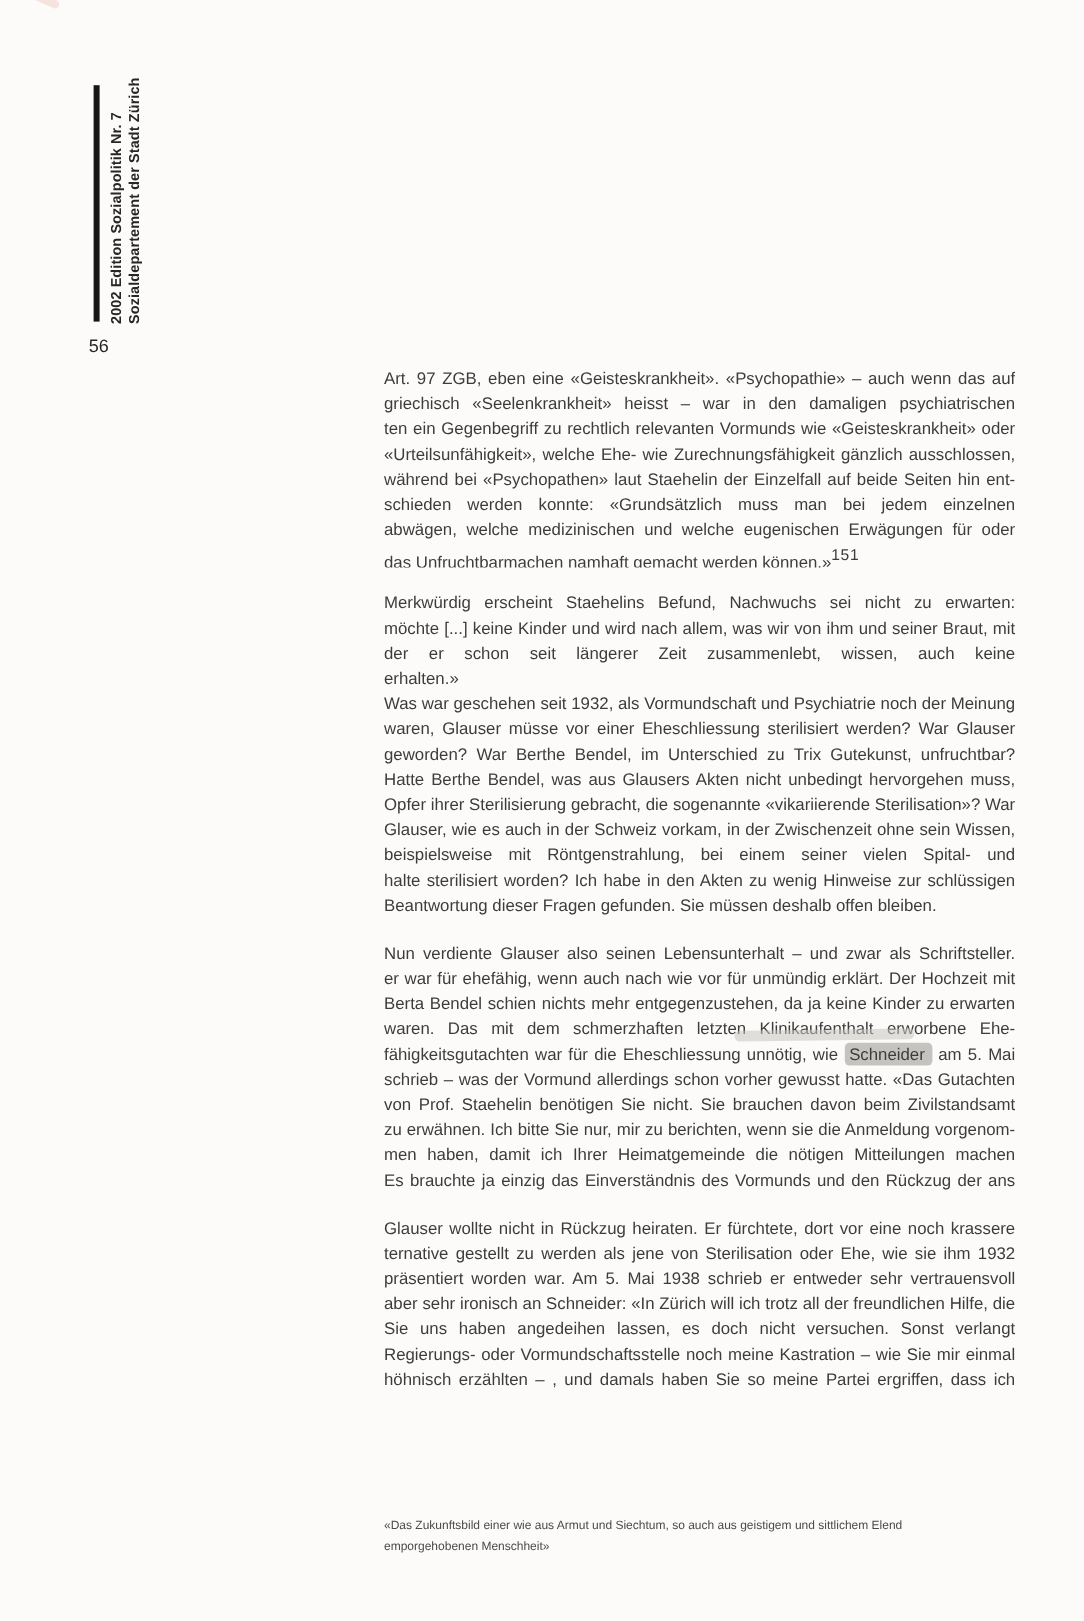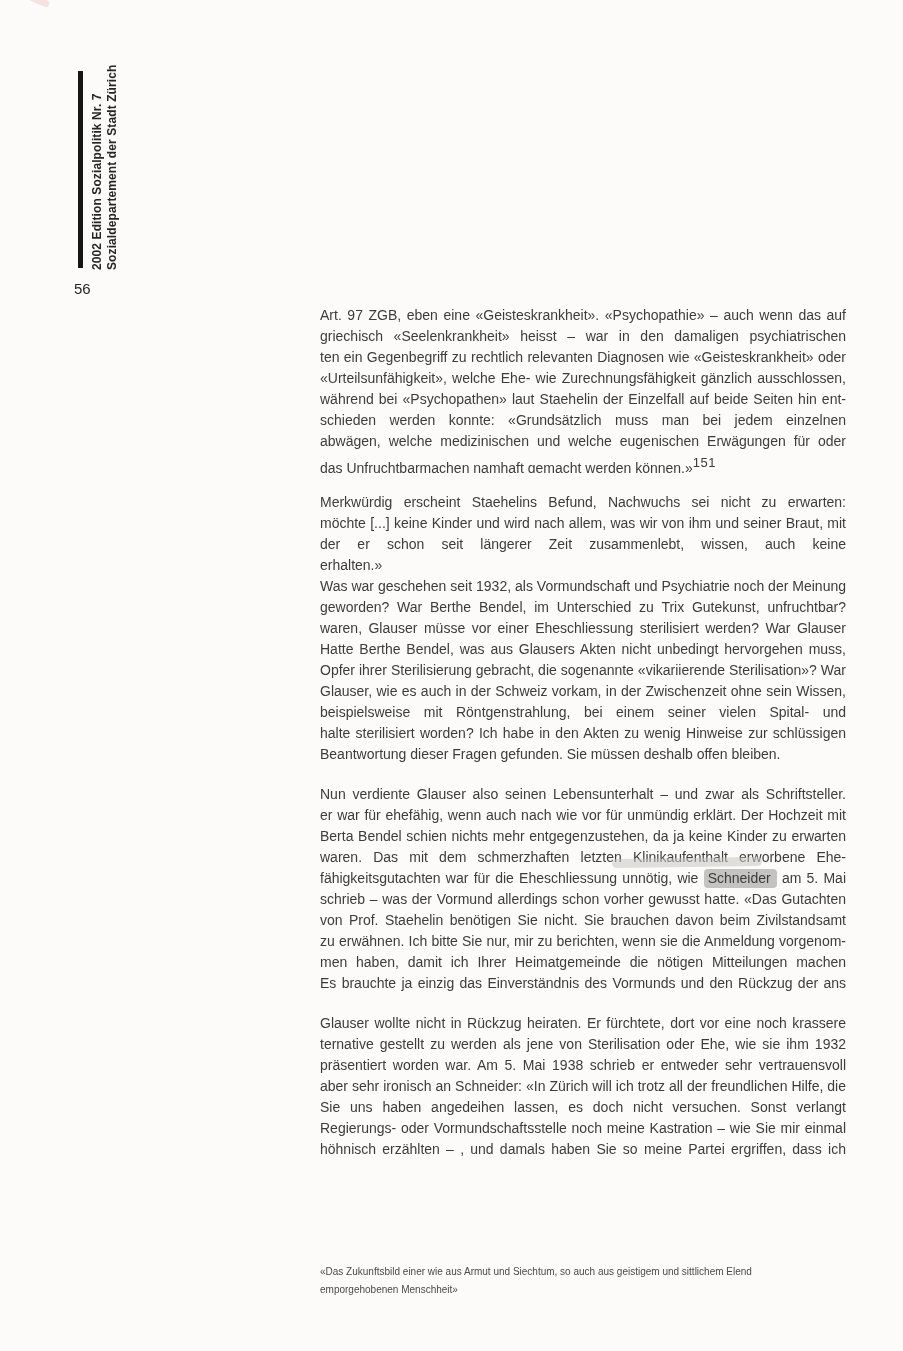--- a/index.html
+++ b/index.html
@@ -80,37 +80,37 @@
     <div class="spine-line">2002 Edition Sozialpolitik Nr. 7</div>
     <div class="spine-line">Sozialdepartement der Stadt Zürich</div>
   </div>
 
   <div class="pagenum">56</div>
 
   <div class="text-col">
     <div class="para">
         <div class="line">Art. 97 ZGB, eben eine «Geisteskrankheit». «Psychopathie» – auch wenn das auf</div>
         <div class="line">griechisch «Seelenkrankheit» heisst – war in den damaligen psychiatrischen Gutach-</div>
-        <div class="line">ten ein Gegenbegriff zu rechtlich relevanten Diagnosen wie «Geisteskrankheit» oder</div>
+        <div class="line">ten ein Gegenbegriff zu rechtlich relevanten Vormunds wie «Geisteskrankheit» oder</div>
         <div class="line">«Urteilsunfähigkeit», welche Ehe- wie Zurechnungsfähigkeit gänzlich ausschlossen,</div>
         <div class="line">während bei «Psychopathen» laut Staehelin der Einzelfall auf beide Seiten hin ent-</div>
         <div class="line">schieden werden konnte: «Grundsätzlich muss man bei jedem einzelnen Psychopathen</div>
         <div class="line">abwägen, welche medizinischen und welche eugenischen Erwägungen für oder gegen</div>
         <div class="line left"><span>das Unfruchtbarmachen namhaft gemacht werden können.»</span><sup class="fnref">151</sup></div>
       </div>
     <div class="para tight">
         <div class="line">Merkwürdig erscheint Staehelins Befund, Nachwuchs sei nicht zu erwarten: «Glauser</div>
         <div class="line">möchte [...] keine Kinder und wird nach allem, was wir von ihm und seiner Braut, mit</div>
         <div class="line">der er schon seit längerer Zeit zusammenlebt, wissen, auch keine Nachkommenschaft</div>
         <div class="line left"><span>erhalten.»</span></div>
       </div>
     <div class="para">
         <div class="line">Was war geschehen seit 1932, als Vormundschaft und Psychiatrie noch der Meinung</div>
+        <div class="line">waren, Glauser müsse vor einer Eheschliessung sterilisiert werden? War Glauser steril</div>
         <div class="line">geworden? War Berthe Bendel, im Unterschied zu Trix Gutekunst, unfruchtbar?</div>
-        <div class="line">waren, Glauser müsse vor einer Eheschliessung sterilisiert werden? War Glauser steril</div>
         <div class="line">Hatte Berthe Bendel, was aus Glausers Akten nicht unbedingt hervorgehen muss, das</div>
         <div class="line">Opfer ihrer Sterilisierung gebracht, die sogenannte «vikariierende Sterilisation»? War</div>
         <div class="line">Glauser, wie es auch in der Schweiz vorkam, in der Zwischenzeit ohne sein Wissen,</div>
         <div class="line">beispielsweise mit Röntgenstrahlung, bei einem seiner vielen Spital- und Klinikaufent-</div>
         <div class="line">halte sterilisiert worden? Ich habe in den Akten zu wenig Hinweise zur schlüssigen</div>
         <div class="line left"><span>Beantwortung dieser Fragen gefunden. Sie müssen deshalb offen bleiben.</span></div>
       </div>
     <div class="para">
       <div class="smudge"></div>
     <div class="line">Nun verdiente Glauser also seinen Lebensunterhalt – und zwar als Schriftsteller. Und</div>

